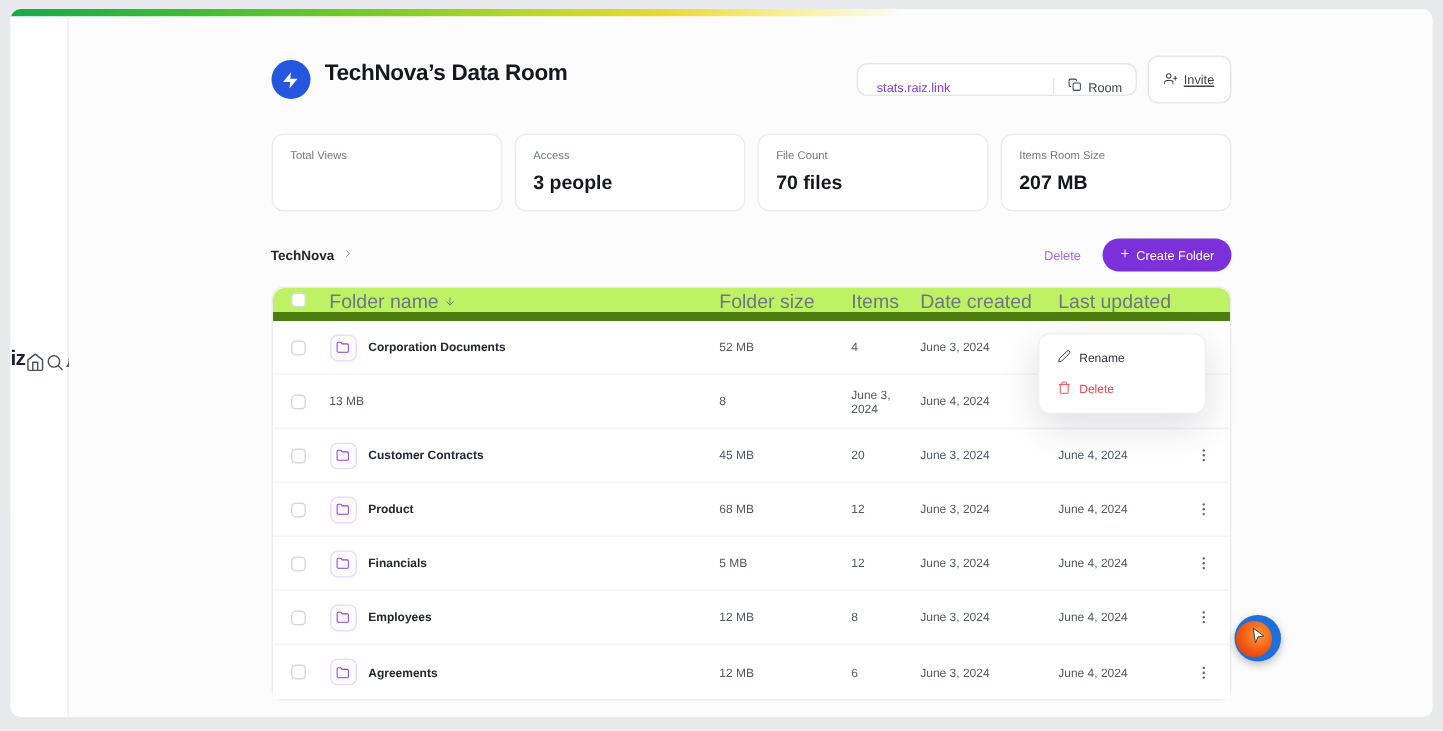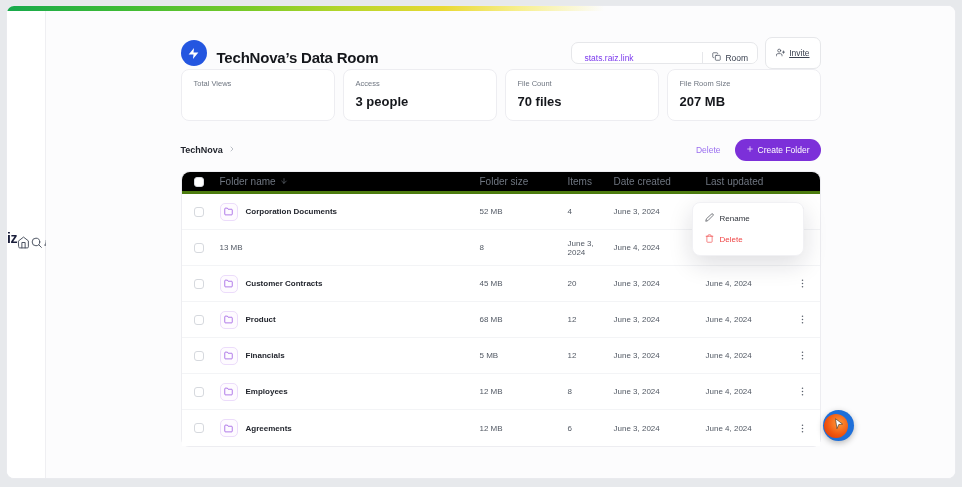--- a/index.html
+++ b/index.html
@@ -36,53 +36,53 @@
   }
   .side-icon svg{ width:13px; height:13px; stroke:currentColor; fill:none; stroke-width:1.8; stroke-linecap:round; stroke-linejoin:round; }
   .side-icon.active{ background:#ebebee; color:#2b2f38; }
   .side-bottom{ margin-top:auto; display:flex; flex-direction:column; align-items:center; }
 
   
   .main{ flex:1; background:#fcfcfd; position:relative; overflow:hidden; }
   .content{ width:640px; margin:0 auto; padding-top:26px; }
 
   .page-header{ display:flex; align-items:center; justify-content:space-between; }
-  .brand{ display:flex; align-items:flex-end; gap:10px; }
+  .brand{ display:flex; align-items:flex-start; gap:10px; }
   .brand-icon{ width:26px; height:26px; border-radius:50%; background:#2456e0; display:flex; align-items:center; justify-content:center; }
   .brand-icon svg{ width:13px; height:13px; fill:#fff; stroke:none; }
   .page-title{ font-size:15px; font-weight:700; color:#15171c; letter-spacing:-0.2px; }
 
   .header-actions{ display:flex; align-items:center; gap:7px; }
   .link-group{ display:flex; align-items:flex-end; height:22px; border:1px solid #e6e7ea; border-radius:7px; background:#fff; overflow:hidden; }
   .link-field{ display:flex; align-items:center; padding:0 12px; min-width:130px; font-size:8.5px; color:#7c3aed; cursor:text; }
   .hbtn{ display:flex; align-items:center; gap:4px; font-size:8.5px; color:#3a4150; background:#fff; cursor:pointer; border:none; }
   .hbtn svg{ width:9px; height:9px; stroke:#3a4150; fill:none; stroke-width:1.8; stroke-linecap:round; stroke-linejoin:round; }
   .copy-btn{ padding:0 9px; border-left:1px solid #e6e7ea; }
   .invite-btn{ height:32px; padding:0 10px; border:1px solid #e6e7ea; border-radius:7px;text-decoration:underline; }
 
-  .stats{ display:flex; gap:8px; }
+  .stats{ display:flex; gap:8px; margin-top:20px; }
   .stat-card{ flex:1; background:#fff; border:1px solid #ededf1; border-radius:8px; padding:9px 12px 11px; }
   .stat-label{ font-size:7.5px; color:#6f7681; }
   .stat-value{ font-size:13px; font-weight:700; color:#15171c; margin-top:6px; }
 
   .toolbar{ display:flex; align-items:center; justify-content:space-between; margin-top:18px; }
   .breadcrumb{ display:flex; align-items:center; gap:5px; font-size:9px; font-weight:700; color:#23262e; cursor:pointer; }
   .breadcrumb svg{ width:8px; height:8px; stroke:#9aa0ab; fill:none; stroke-width:2; stroke-linecap:round; stroke-linejoin:round; }
   .toolbar-right{ display:flex; align-items:center; gap:14px; }
   .delete-link{ font-size:8.5px; color:#9a6ef0; background:none; border:none; cursor:pointer; }
   .create-btn{ display:flex; align-items:center; gap:4px; background:#7c30d9; color:#fff; font-size:8.5px; border:none; border-radius:12px; height:22px; padding:0 11px; cursor:pointer; }
   .create-btn svg{ width:8px; height:8px; stroke:#fff; fill:none; stroke-width:2; stroke-linecap:round; }
 
   
   .table-wrap{ margin-top:10px; background:#fff; border:1px solid #ededf1; border-radius:8px; position:relative; }
   .thead, .trow{
     display:grid; grid-template-columns:26px 1fr 88px 46px 92px 86px 16px;
     align-items:center; padding:0 12px;
   }
-  .thead{ height:22px; background:#000000; border-bottom:3px solid #4d7c0f; border-radius:8px 8px 0 0; font-size:10px; color:#6f7681; }
+  .thead{ height:22px; background:#bef264; border-bottom:6px solid #4d7c0f; border-radius:8px 8px 0 0; font-size:13px; color:#6f7681; }
   .th-name{ display:flex; align-items:center; gap:4px; cursor:pointer; }
   .th-name svg{ width:8px; height:8px; stroke:#6f7681; fill:none; stroke-width:1.8; stroke-linecap:round; stroke-linejoin:round; }
   .trow{ height:36px; border-bottom:1px solid #f3f4f6; font-size:8px; color:#525964; background:#fff; }
   .trow:last-child{ border-bottom:none; }
   .cb{ width:10px; height:10px; border:1px solid #d6d9de; border-radius:3px; background:#fff; display:inline-block; cursor:pointer; }
   .name-cell{ display:flex; align-items:center; gap:8px; }
   .folder-badge{ width:18px; height:18px; border:1px solid #ecdcfb; background:#fefbff; border-radius:5px; display:flex; align-items:center; justify-content:center; flex:0 0 18px; }
   .folder-badge svg{ width:9px; height:9px; stroke:#8b3dde; fill:none; stroke-width:1.8; stroke-linejoin:round; }
   .fname{ font-size:8px; font-weight:600; color:#23262e; }
   .dots{ justify-self:end; cursor:pointer; display:flex; }
@@ -228,21 +228,21 @@
     <div class="stat-label">Access</div>
     <div class="stat-value">3 people</div>
   </div>
 
   <div class="stat-card">
     <div class="stat-label">File Count</div>
     <div class="stat-value">70 files</div>
   </div>
 
   <div class="stat-card">
-    <div class="stat-label">File Room Size</div>
+    <div class="stat-label">Items Room Size</div>
     <div class="stat-value">207 MB</div>
   </div>
 </section>
 
         <div class="toolbar">
           <div class="breadcrumb">
             <span>TechNova</span>
             <span><svg viewBox="0 0 24 24" width="8" height="8">
                   <polyline points="9 18 15 12 9 6"></polyline>
                 </svg></span>

